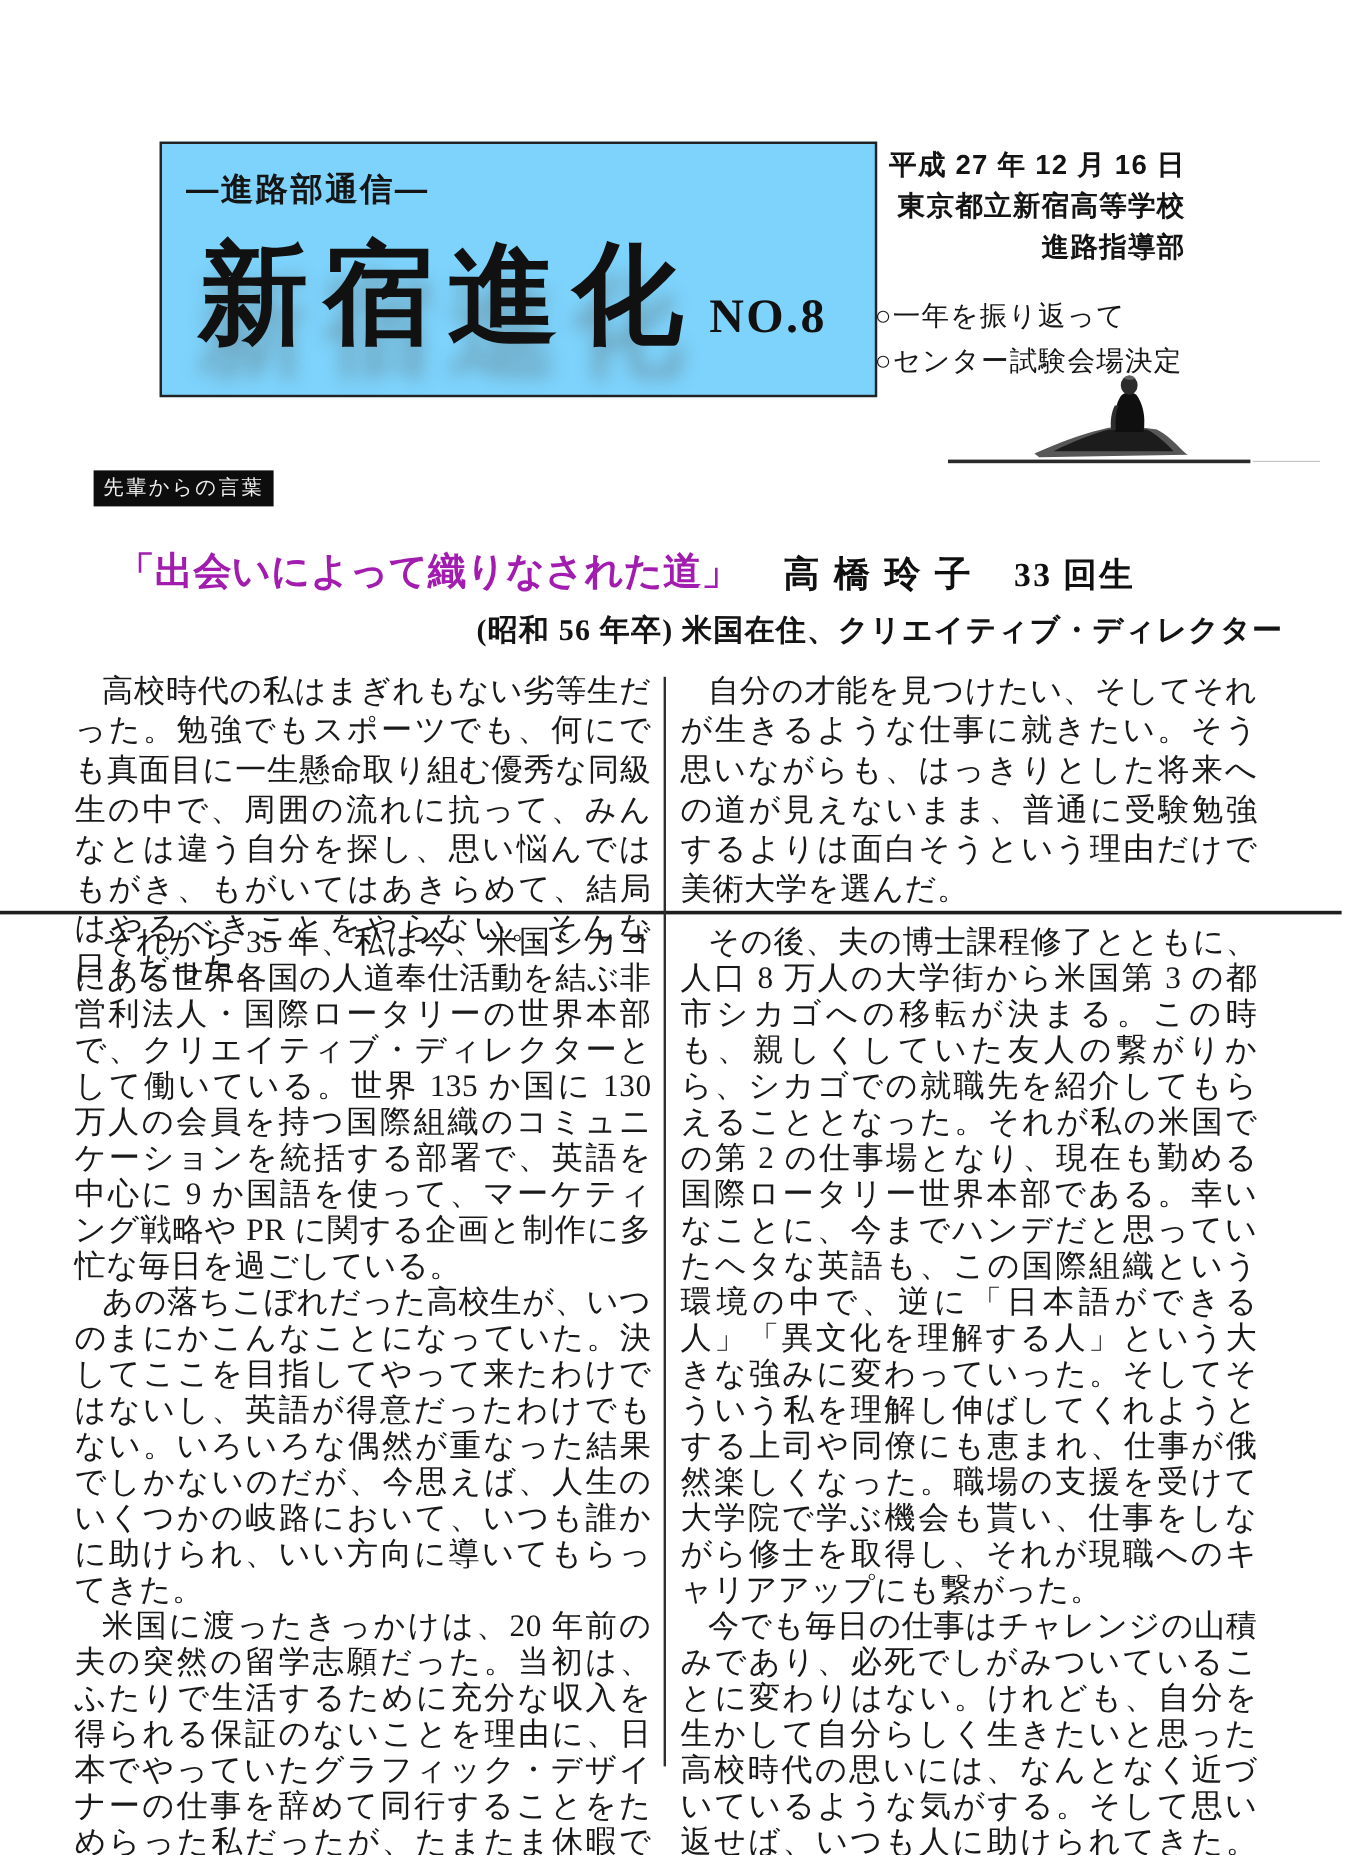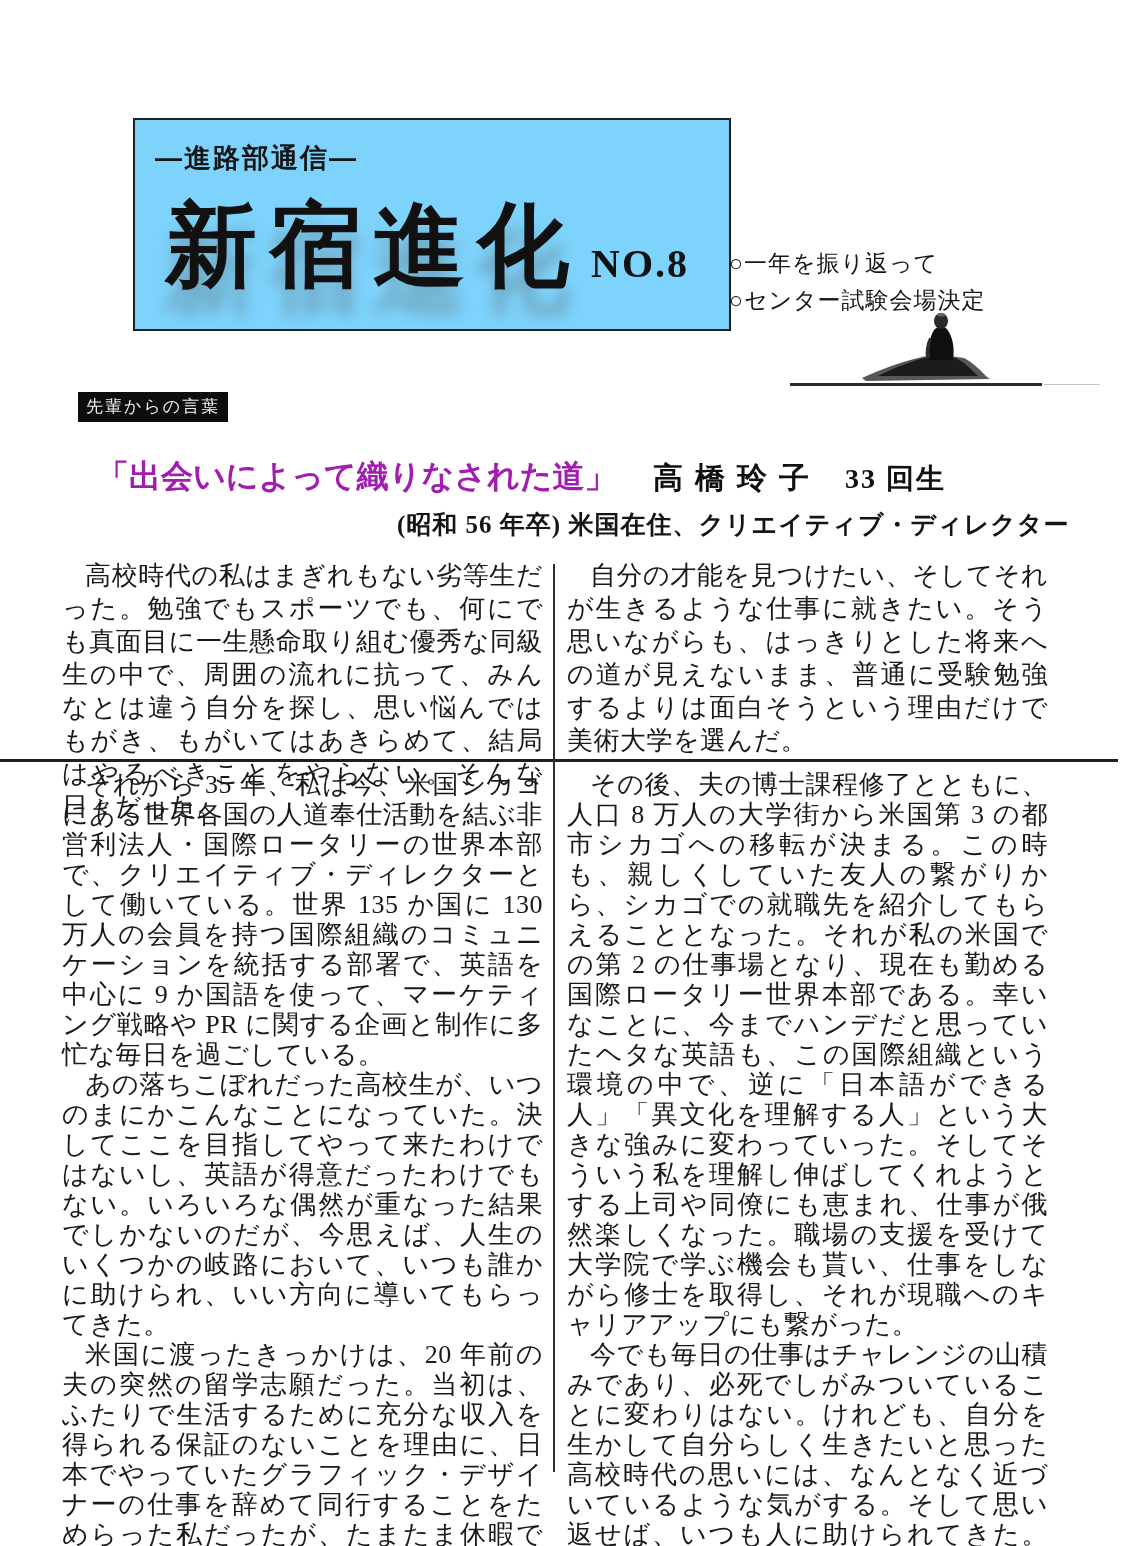--- a/index.html
+++ b/index.html
@@ -139,20 +139,25 @@
 
 <div class="page">
 
   <div class="masthead-box">
     <div class="kicker">―進路部通信―</div>
     <div class="main-title-row">
       <span class="main-title">新宿進化</span><span class="issue-no">NO.8</span>
     </div>
   </div>
 
+  <div class="header-info">
+    <div>平成 27 年 12 月 16 日</div>
+    <div>東京都立新宿高等学校</div>
+    <div>進路指導部</div>
+  </div>
 
   <div class="toc">
     <div>○一年を振り返って</div>
     <div>○センター試験会場決定</div>
   </div>
 
   <div class="figure-wrap">
     <svg width="200" height="76" viewBox="0 0 200 76" xmlns="http://www.w3.org/2000/svg">
 
       <path d="M2,66 C20,58 40,50 58,46 C68,43 80,42 90,44 L104,46 C112,50 118,56 124,62 C126,64 128,66 130,67 L6,69 Z" fill="#3a3a3a" opacity="0.85"></path>

